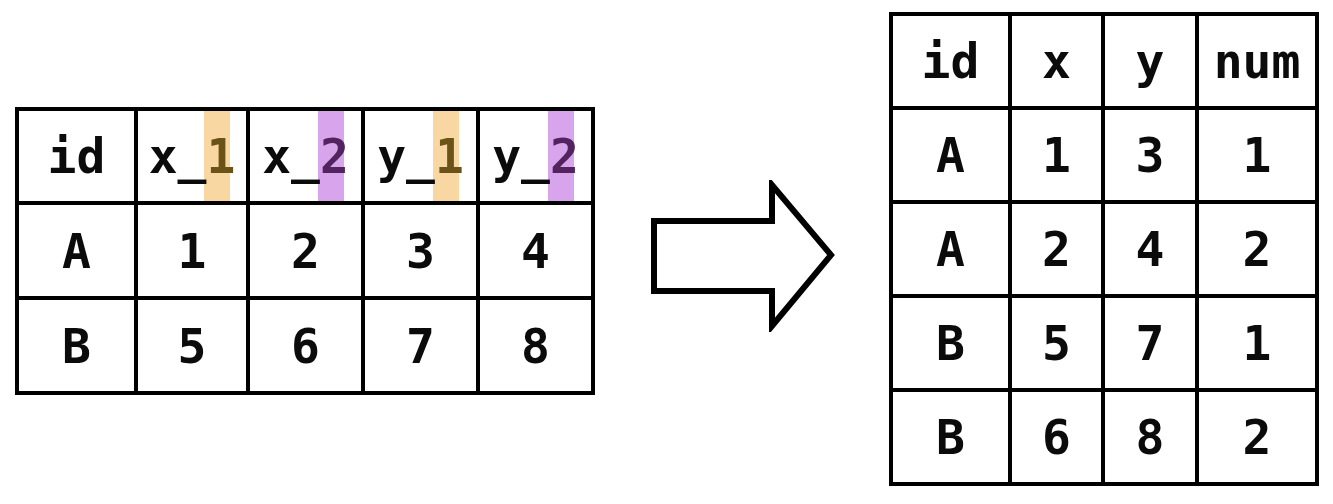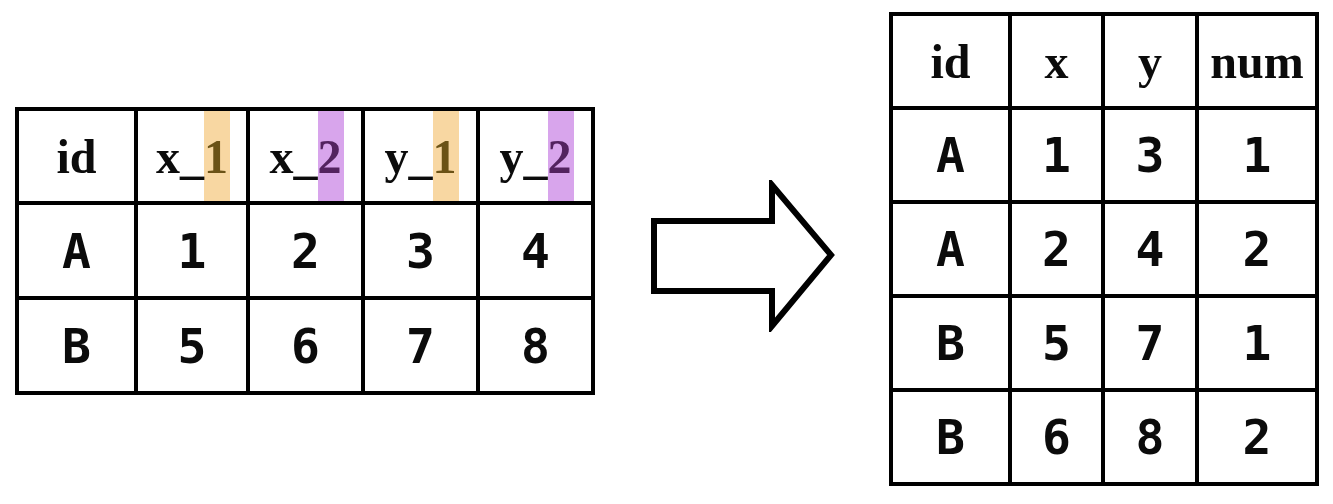--- a/index.html
+++ b/index.html
@@ -37,21 +37,21 @@
 
   
   .band {
     position: absolute;
     top: 0;
     bottom: 0;
     left: calc(50% + 12px);
     width: 26px;
     z-index: 0;
   }
-  .htext { position: relative; z-index: 1; font-family: Liberation Serif, serif; }
+  .htext { position: relative; z-index: 1; }
 
   .bg-blue   { background: var(--blue); }
   .bg-green  { background: var(--green); }
   .bg-orange { background: var(--orange); }
   .bg-purple { background: var(--purple); }
 
   .band-orange { background: var(--band-orange); }
   .band-purple { background: var(--band-purple); }
 
   .fg-orange { color: var(--digit-orange); }

